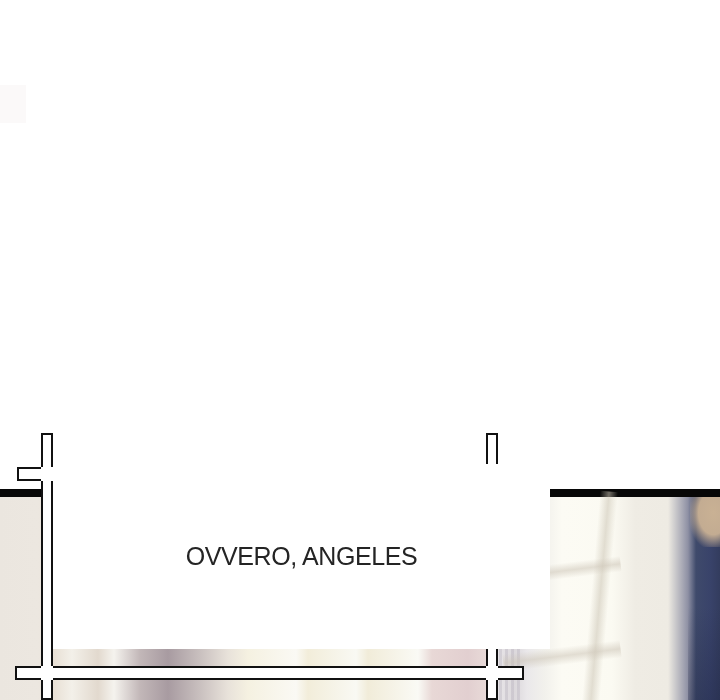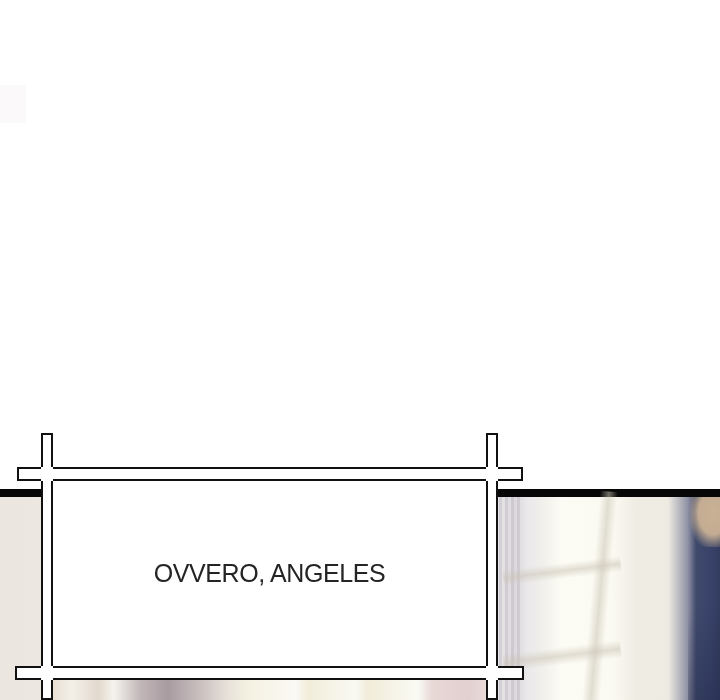--- a/index.html
+++ b/index.html
@@ -81,21 +81,21 @@
 
   
   .joint { background: #ffffff; }
   #joint-tl { left: 41px;  top: 467px; width: 12px; height: 14px; }
   #joint-tr { left: 486px; top: 467px; width: 12px; height: 14px; }
   #joint-bl { left: 41px;  top: 666px; width: 12px; height: 14px; }
   #joint-br { left: 486px; top: 666px; width: 12px; height: 14px; }
 
   
   #caption-box {
-    left: 53px; top: 481px; width: 433px; height: 185px;
+    left: 53px; top: 464px; width: 497px; height: 185px;
     background: #ffffff;
     display: flex; flex-direction: column;
     align-items: center; justify-content: center;
   }
   #caption-text {
     color: #242424;
     font-size: 25px;
     line-height: 31px;
     letter-spacing: -0.4px;
     text-align: center;

